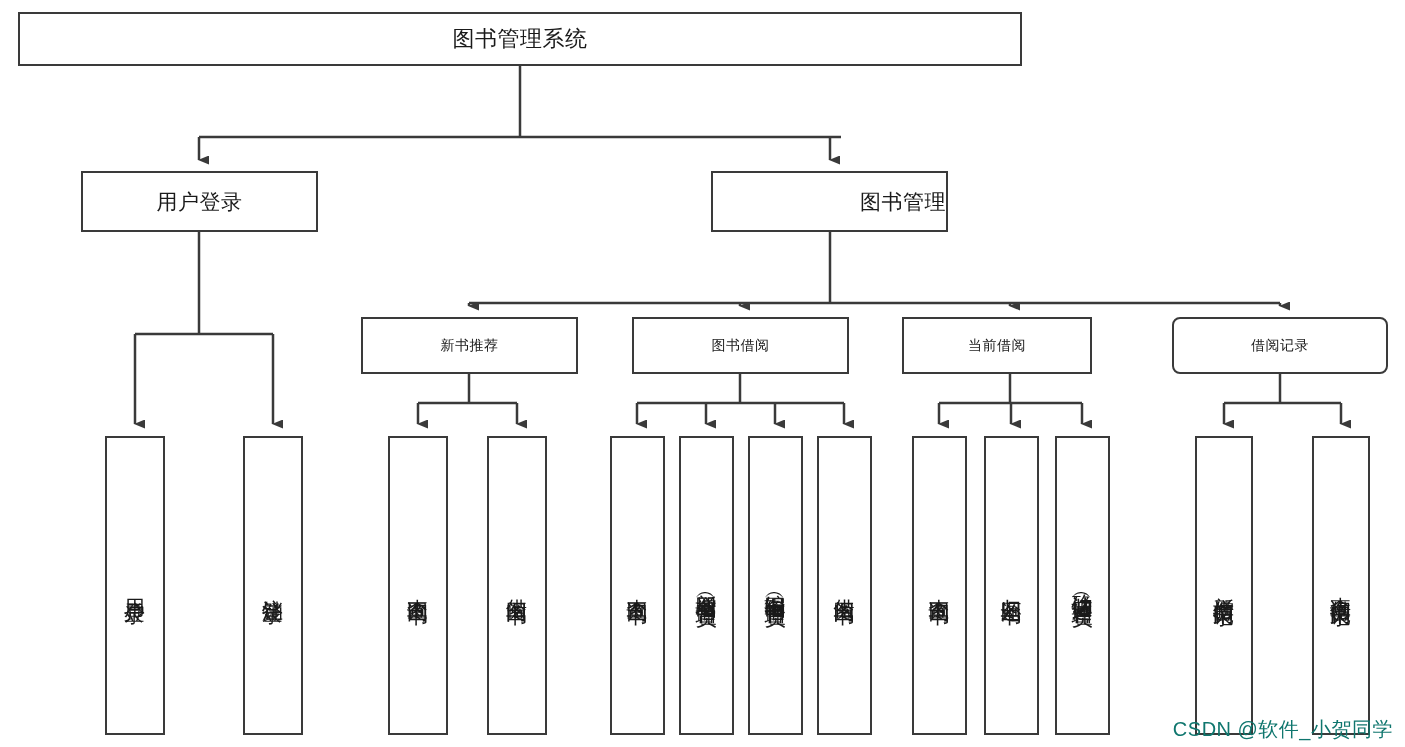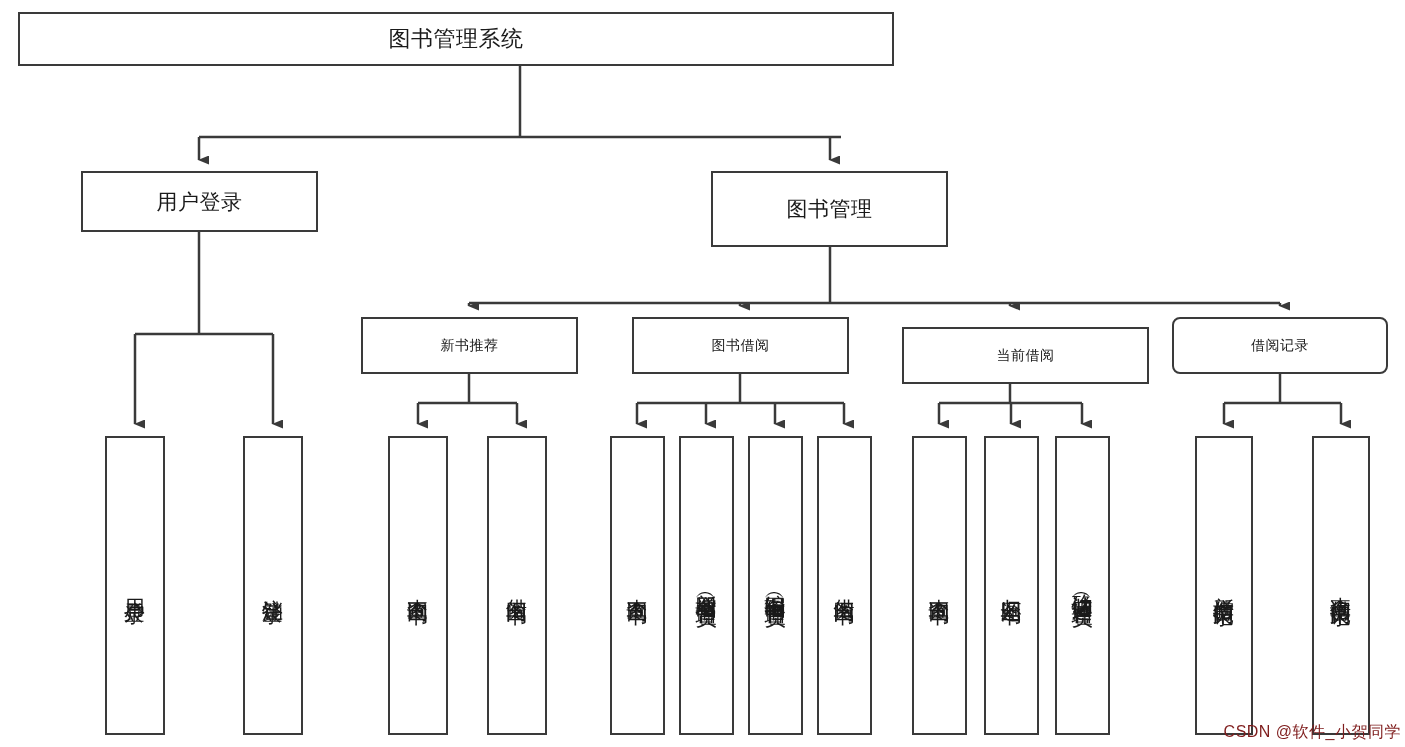--- a/index.html
+++ b/index.html
@@ -53,24 +53,24 @@
     letter-spacing: 2px;
     line-height: 1.0;
     white-space: nowrap;
   }
   .node.level-0 .node-label { font-size: 22px; }
   .node.level-1 .node-label { font-size: 21px; }
   .node.level-2 .node-label { font-size: 14px; }
   .node.leaf .node-label { font-size: 21px; }
   #watermark {
     position: absolute;
-    right: 4px;
+    right: 12px;
     bottom: 4px;
-    font-size: 16px;
-    color: #7f1d1d;
+    font-size: 20px;
+    color: #0f766e;
     letter-spacing: 0.5px;
     white-space: nowrap;
   }
 </style>
 </head>
 <body>
 
 <div id="diagram-canvas">
 
   <svg id="connector-layer" viewBox="0 0 1405 747" width="1405" height="747">
@@ -116,38 +116,38 @@
       <path d="M1011,403 L1011,424" marker-end="url(#arrowhead)"></path>
       <path d="M1082,403 L1082,424" marker-end="url(#arrowhead)"></path>
 
       <path d="M1280,374 L1280,403"></path>
       <path d="M1224,403 L1341,403"></path>
       <path d="M1224,403 L1224,424" marker-end="url(#arrowhead)"></path>
       <path d="M1341,403 L1341,424" marker-end="url(#arrowhead)"></path>
     </g>
   </svg>
 
-  <div class="node level-0" style="left:18px; top:12px; width:876px; height:54px;">
+  <div class="node level-0" style="left:18px; top:12px; width:1004px; height:54px;">
     <span class="node-label">图书管理系统</span>
   </div>
 
   <div class="node level-1" style="left:81px; top:171px; width:237px; height:61px;">
     <span class="node-label">用户登录</span>
   </div>
-  <div class="node level-1" style="left:711px; top:171px; width:237px; height:76px;">
+  <div class="node level-1" style="left:711px; top:171px; width:237px; height:61px;justify-content:flex-end;">
     <span class="node-label">图书管理</span>
   </div>
 
   <div class="node level-2" style="left:361px; top:317px; width:217px; height:57px;">
     <span class="node-label">新书推荐</span>
   </div>
   <div class="node level-2" style="left:632px; top:317px; width:217px; height:57px;">
     <span class="node-label">图书借阅</span>
   </div>
-  <div class="node level-2" style="left:902px; top:327px; width:247px; height:57px;">
+  <div class="node level-2" style="left:902px; top:317px; width:190px; height:57px;">
     <span class="node-label">当前借阅</span>
   </div>
   <div class="node level-2" style="left:1172px; top:317px; width:216px; height:57px;border-radius:8px;">
     <span class="node-label">借阅记录</span>
   </div>
 
   <div class="node leaf vertical" style="left:105px; top:436px; width:60px; height:299px;">
     <span class="node-label">用户登录</span>
   </div>
   <div class="node leaf vertical" style="left:243px; top:436px; width:60px; height:299px;">

